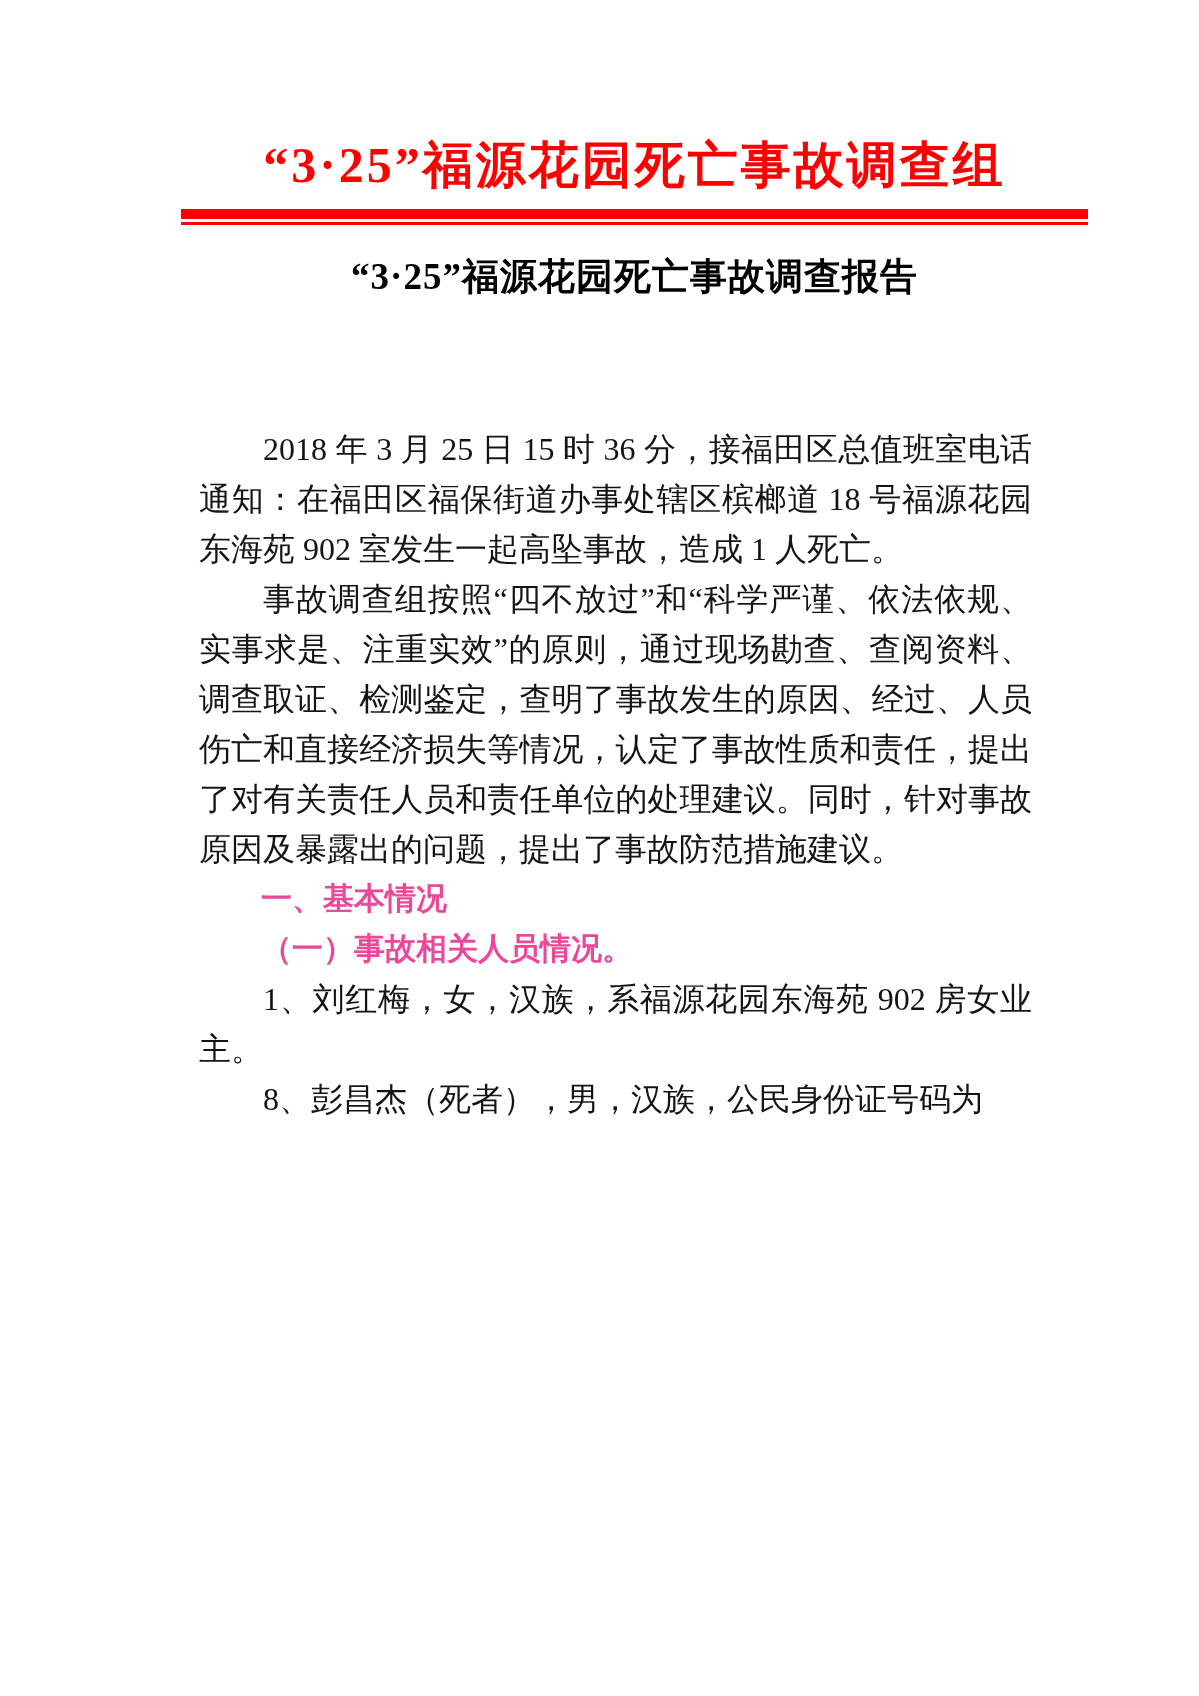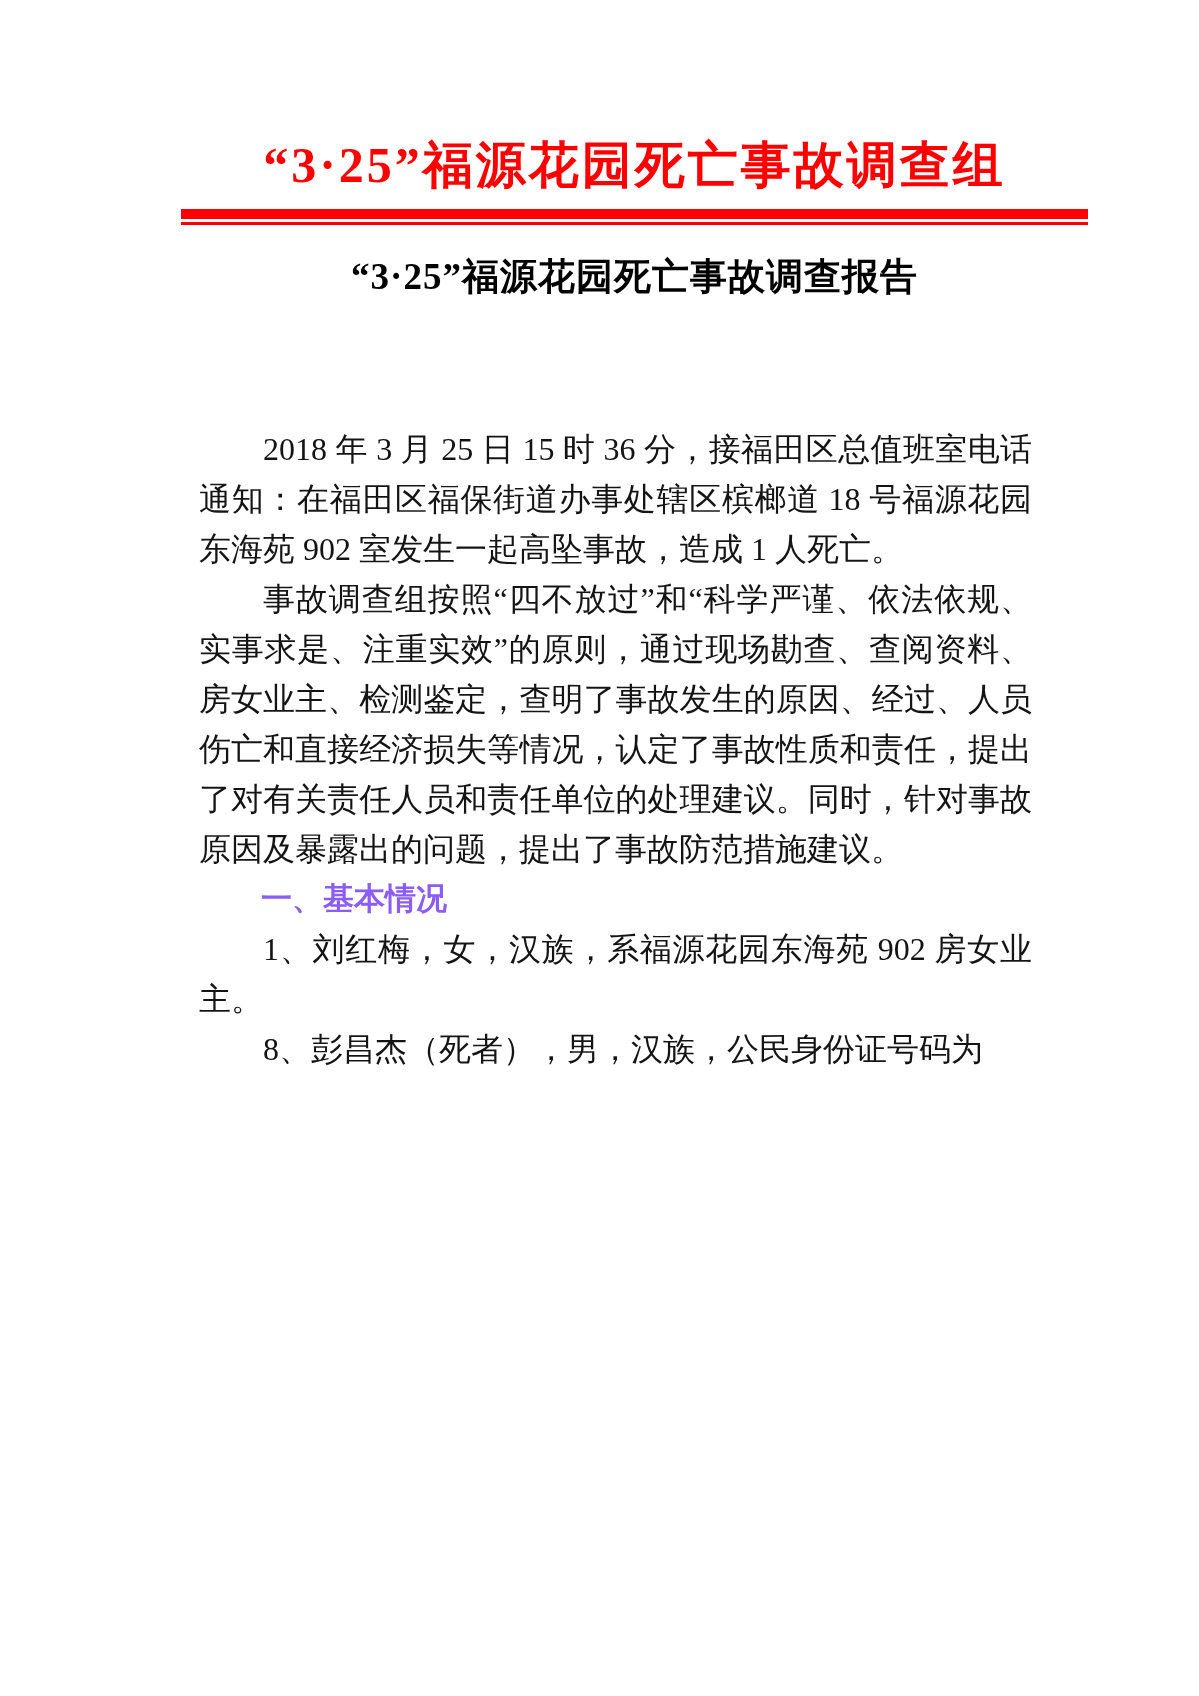--- a/index.html
+++ b/index.html
@@ -77,21 +77,21 @@
   .doc-body p {
     margin: 0;
     text-indent: 2em;
   }
   .heading1, .heading2 {
     margin: 0;
     text-indent: 2em;
     font-family: "Liberation Sans", "DejaVu Sans", sans-serif;
     font-weight: bold;
     font-size: 31px;
-    color: #8b5cf6;
+    color: #ec4899;
   }
   
   .page-number {
     position: absolute;
     left: 0;
     top: 1544px;
     width: 1199px;
     text-align: center;
     font-size: 26px;
     color: #222222;
@@ -109,21 +109,22 @@
       <div class="rule-thick"></div>
       <div class="rule-gap"></div>
       <div class="rule-thin"></div>
     </div>
   </div>
 
   <div class="doc-title">“3·25”福源花园死亡事故调查报告</div>
 
   <div class="doc-body">
     <p>2018 年 3 月 25 日 15 时 36 分，接福田区总值班室电话通知：在福田区福保街道办事处辖区槟榔道 18 号福源花园东海苑 902 室发生一起高坠事故，造成 1 人死亡。</p>
-    <p>事故调查组按照“四不放过”和“科学严谨、依法依规、实事求是、注重实效”的原则，通过现场勘查、查阅资料、房女业主、检测鉴定，查明了事故发生的原因、经过、人员伤亡和直接经济损失等情况，认定了事故性质和责任，提出了对有关责任人员和责任单位的处理建议。同时，针对事故原因及暴露出的问题，提出了事故防范措施建议。</p>
+    <p>事故调查组按照“四不放过”和“科学严谨、依法依规、实事求是、注重实效”的原则，通过现场勘查、查阅资料、调查取证、检测鉴定，查明了事故发生的原因、经过、人员伤亡和直接经济损失等情况，认定了事故性质和责任，提出了对有关责任人员和责任单位的处理建议。同时，针对事故原因及暴露出的问题，提出了事故防范措施建议。</p>
     <p class="heading1">一、基本情况</p>
+    <p class="heading2">（一）事故相关人员情况。</p>
     <p>1、刘红梅，女，汉族，系福源花园东海苑 902 房女业主。</p>
     <p>8、彭昌杰（死者），男，汉族，公民身份证号码为</p>
   </div>
 
   <div class="page-number">1</div>
 
 </div>
 
 </body></html>

